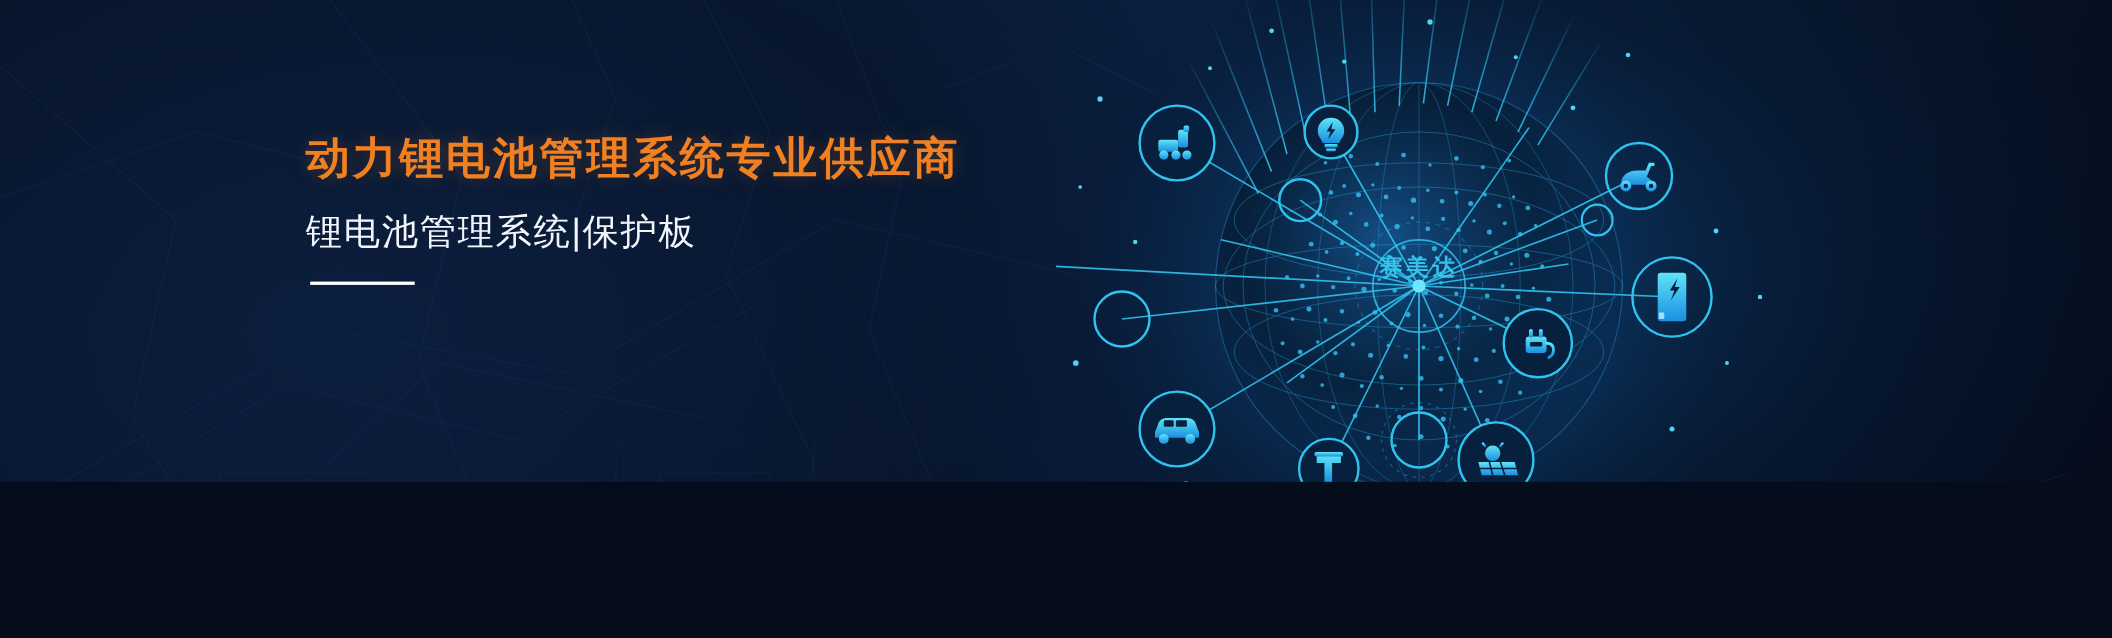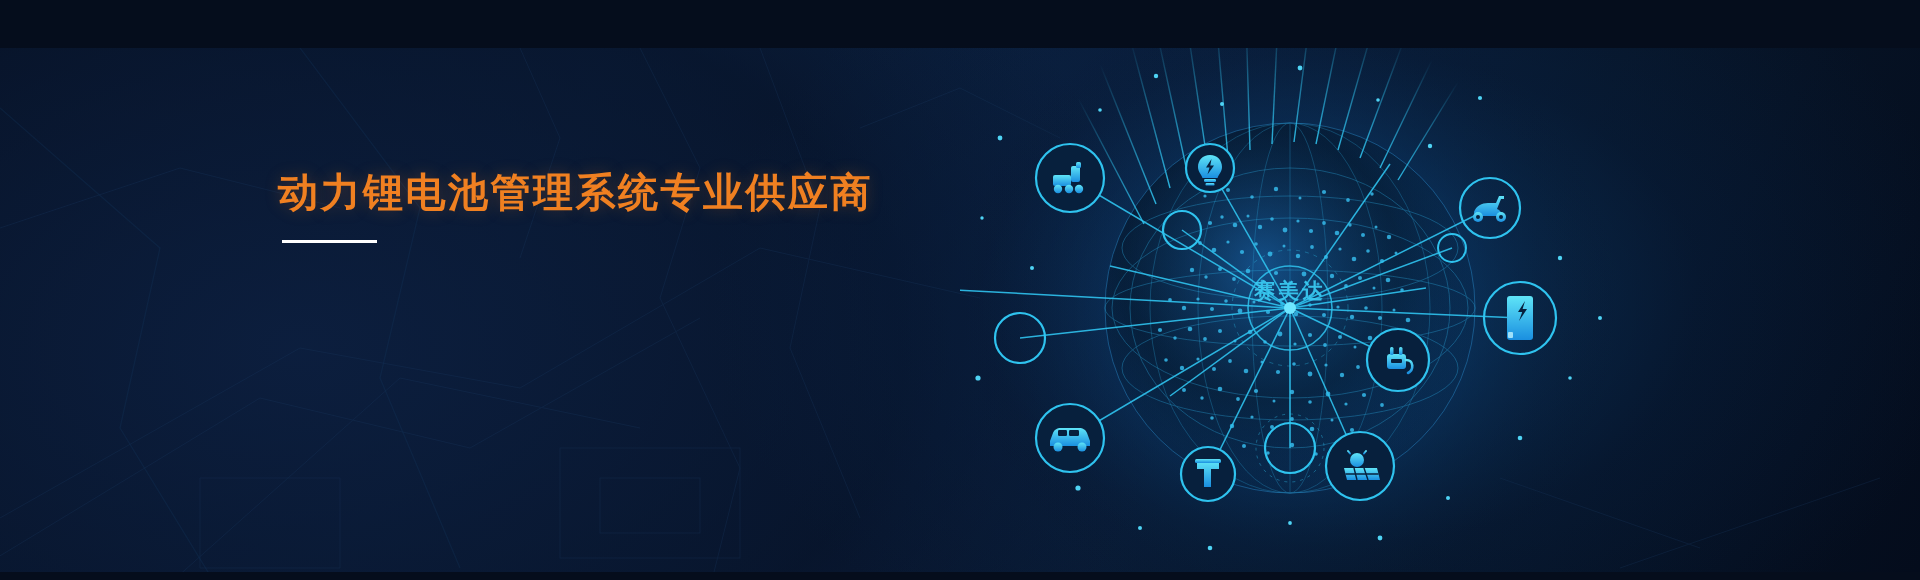--- a/index.html
+++ b/index.html
@@ -2,26 +2,25 @@
 <html><head>
 <meta charset="utf-8">
 <style>
   * { margin:0; padding:0; box-sizing:border-box; }
   html, body {
     width:1920px; height:580px; overflow:hidden;
     background:#050d1c;
     font-family:"Liberation Sans", sans-serif;
   }
   #banner {
-    position:relative; width:1920px; height:524px; overflow:hidden;
+    position:relative; width:1920px; height:438px; overflow:hidden;
     background:
       radial-gradient(ellipse 900px 620px at 1340px 250px, rgba(14,72,130,0.55) 0%, rgba(8,38,78,0.28) 40%, rgba(5,16,38,0) 70%),
       radial-gradient(ellipse 1100px 700px at 300px 300px, rgba(12,30,62,0.85) 0%, rgba(6,16,36,0.6) 55%, rgba(4,11,26,0) 80%),
       linear-gradient(118deg, #0a1a33 0%, #0b2140 28%, #0a1c38 52%, #071528 74%, #040c1c 100%);
-    margin-top: 48px;
   }
   .layer { position:absolute; inset:0; }
   .noclick { pointer-events:none; }
 
   
   #blueprint { opacity:0.5; }
 
   
   #text-block {
     position:absolute; left:278px; top:122px; width:760px;
@@ -76,20 +75,21 @@
       <path d="M1620 520 L1880 430"></path>
     </g>
     <g stroke="#16406b" stroke-width="1.2" fill="none" opacity="0.45">
       <path d="M300 0 L420 160 L380 330 L460 520"></path>
       <path d="M0 60 L160 200 L120 380 L230 560"></path>
     </g>
   </svg>
 
   <div id="text-block">
     <div id="headline">动力锂电池管理系统专业供应商</div>
+    <div id="subhead">锂电池管理系统|保护板</div>
     <div id="divider"></div>
   </div>
 
   <div id="globe-wrap">
     <svg width="960" height="610" viewBox="0 0 960 610">
       <defs>
         <radialGradient id="globeGlow" cx="50%" cy="50%" r="50%">
           <stop offset="0%" stop-color="#0e4f8c" stop-opacity="0.60"></stop>
           <stop offset="55%" stop-color="#0a3765" stop-opacity="0.35"></stop>
           <stop offset="100%" stop-color="#051224" stop-opacity="0"></stop>

